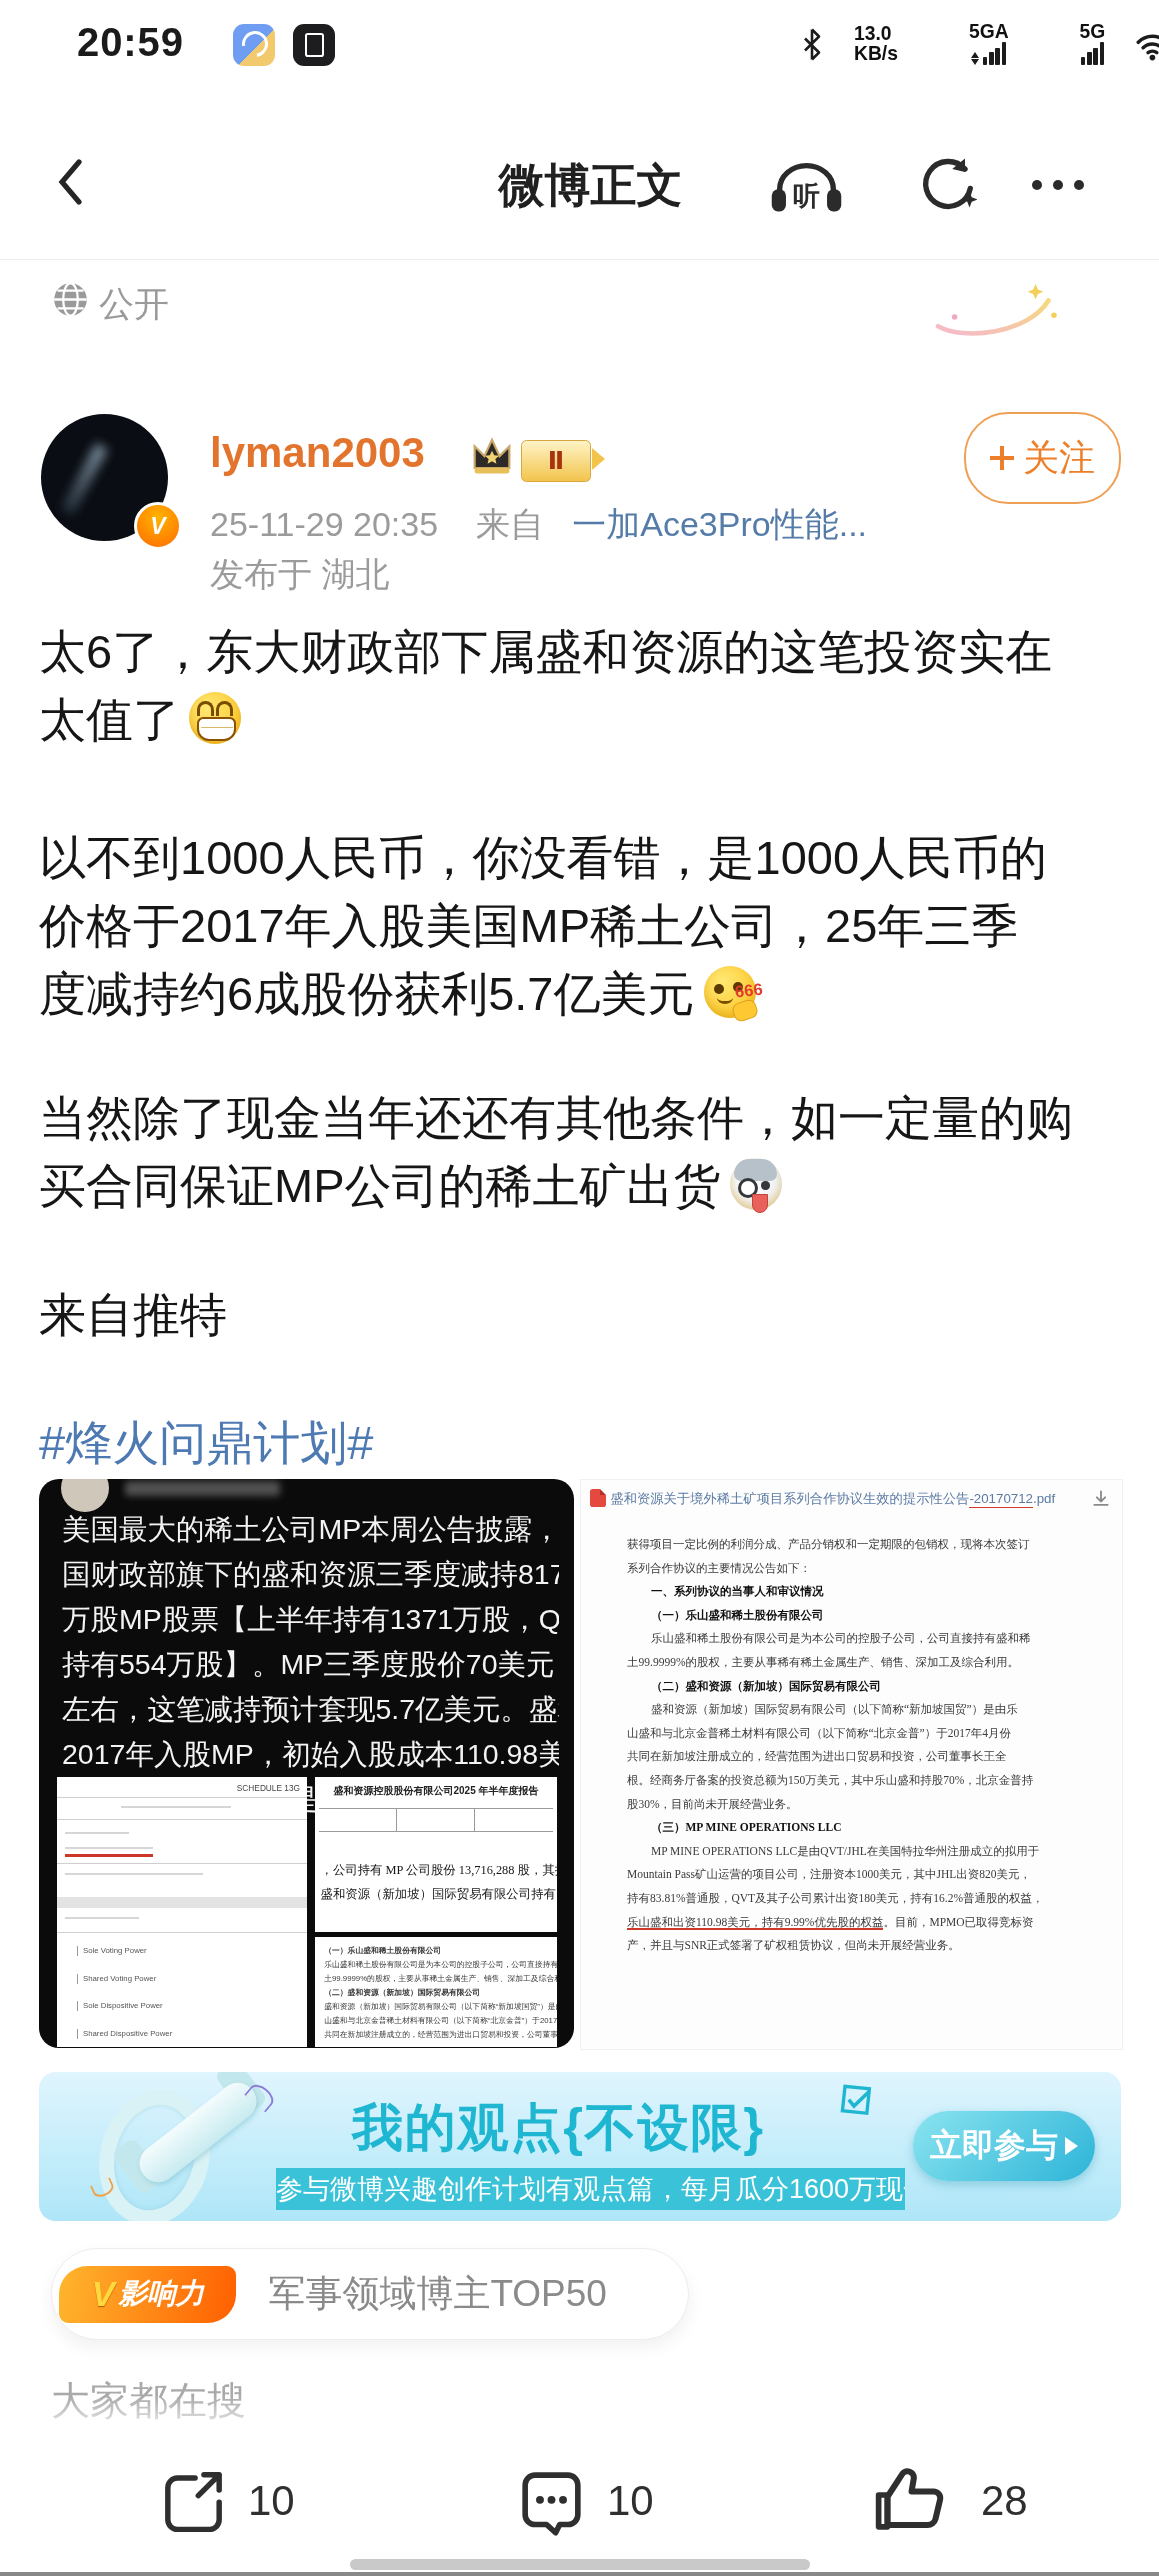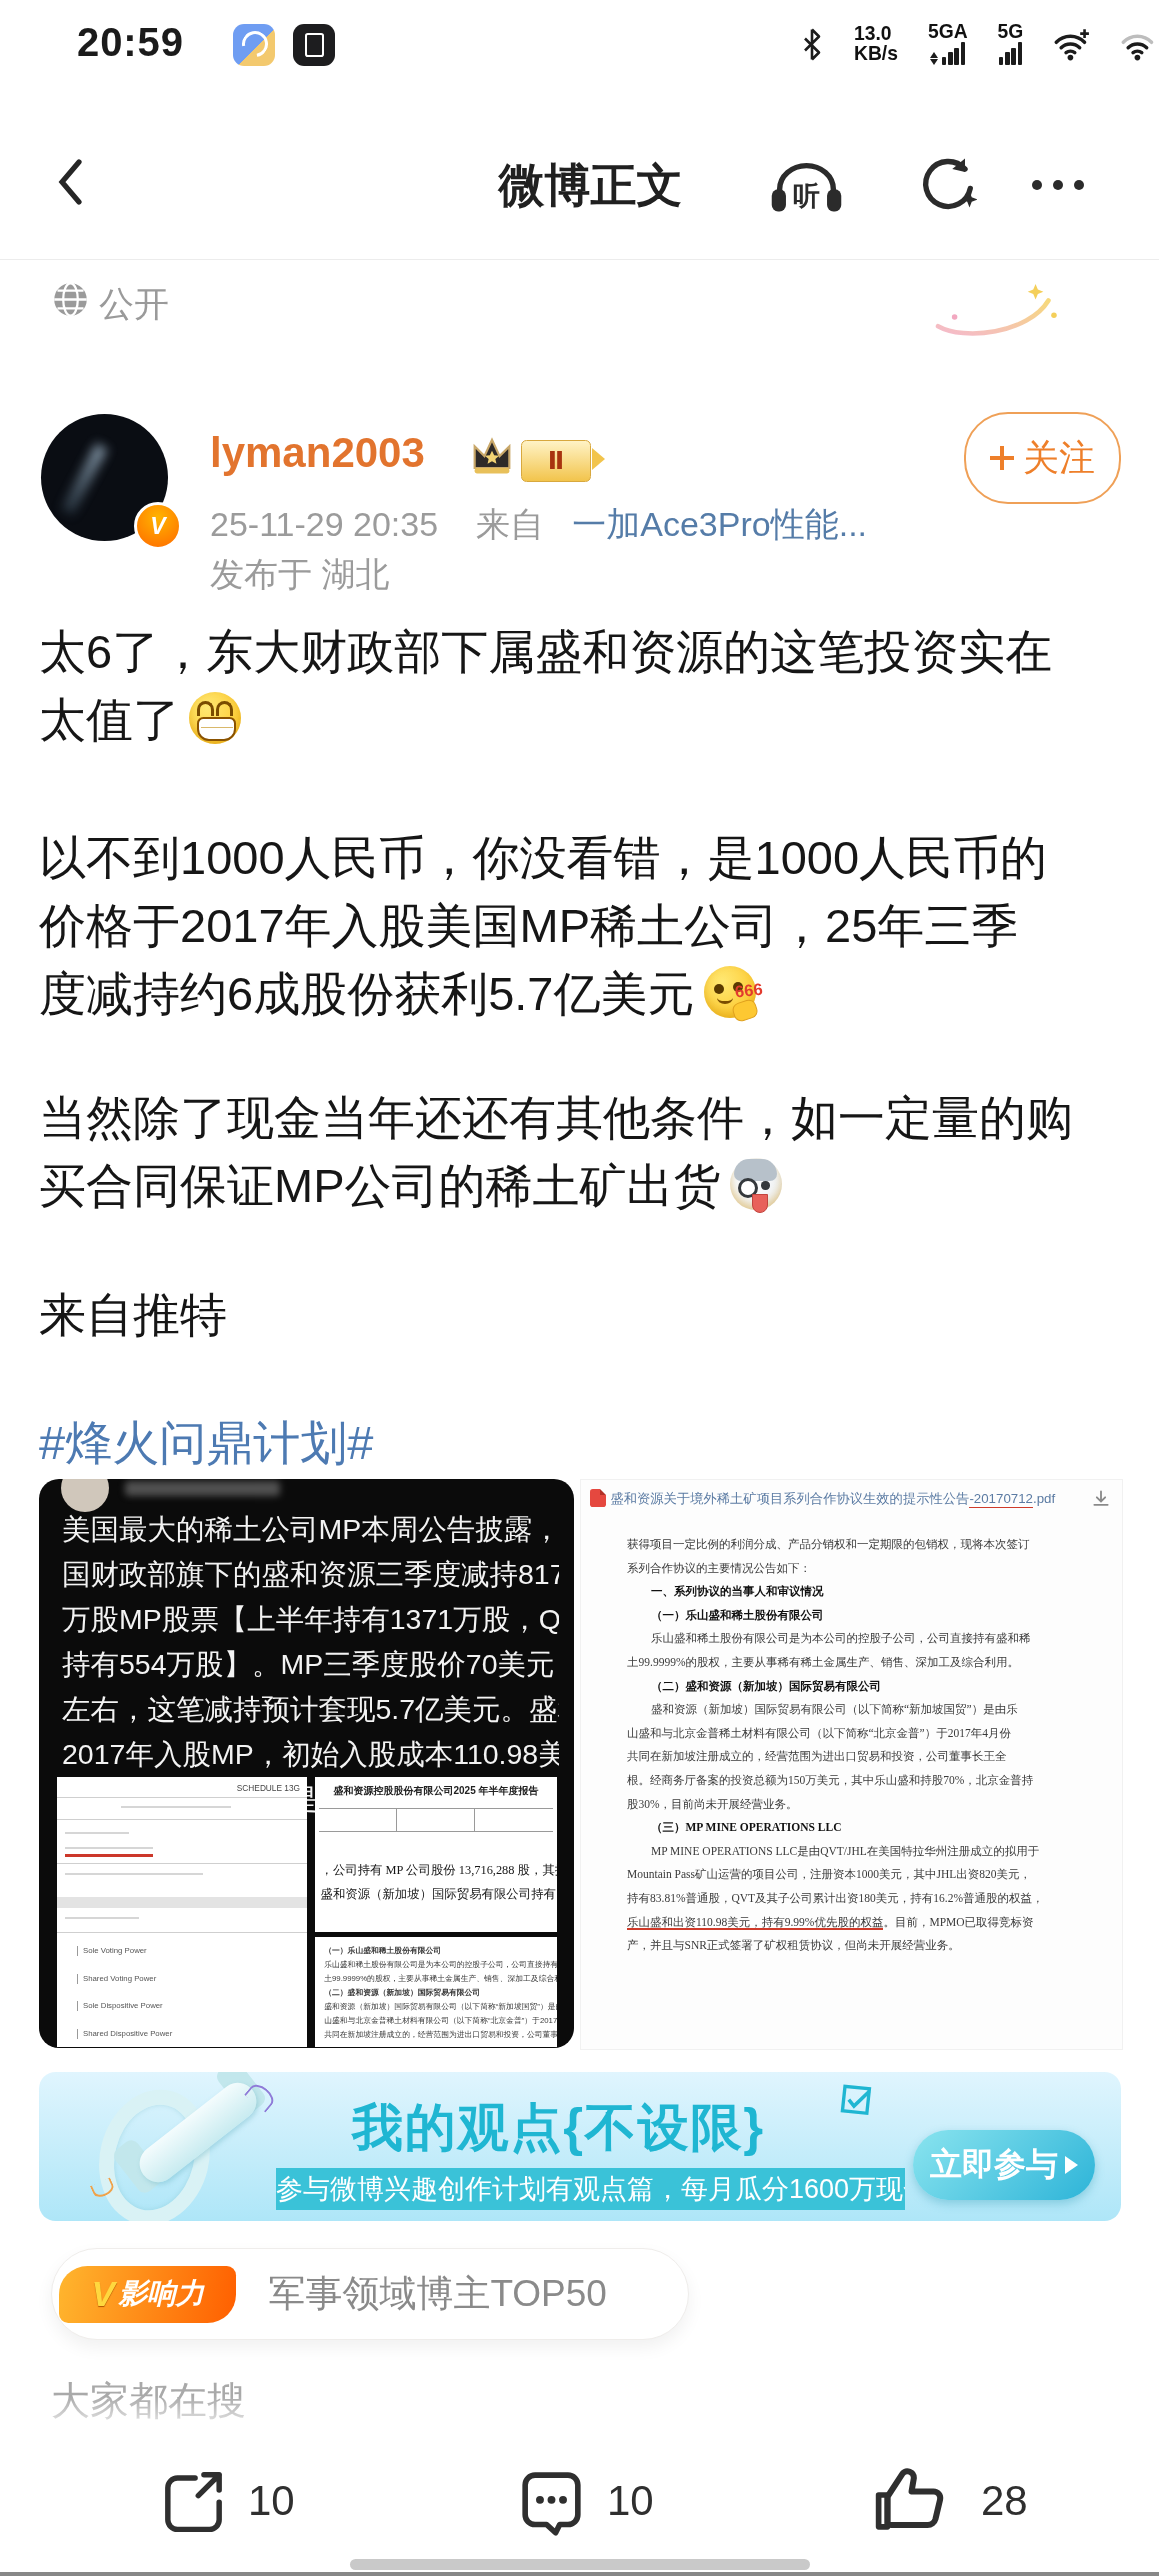--- a/index.html
+++ b/index.html
@@ -12,21 +12,21 @@
   .sb-time{left:77px;top:20px;font-size:40px;font-weight:700;color:#1b1b1b;letter-spacing:0.9px;}
   .sb-app1{left:233px;top:24px;width:42px;height:42px;border-radius:11px;
     background:linear-gradient(135deg,#6f9df2 55%,#f3c96e 55%);}
   .sb-app1::after{content:"";position:absolute;left:9.2px;top:7.4px;width:20px;height:20px;
     border:3.7px solid #fff;border-radius:50%;border-bottom-color:transparent;transform:rotate(35deg);}
   .sb-app2{left:293px;top:24px;width:42px;height:42px;border-radius:11px;background:#1d1d1f;}
   .sb-app2::after{content:"";position:absolute;left:12px;top:9.2px;width:14.7px;height:20px;
     border:2.8px solid #fff;border-radius:2.8px;}
   .sb-right{left:800px;top:16.6px;height:55px;display:flex;align-items:center;gap:30px;}
   .kbps{display:flex;flex-direction:column;line-height:20px;font-size:19.3px;font-weight:700;color:#111;}
-  .netblk{display:flex;flex-direction:column;align-items:center;}
+  .netblk{display:flex;flex-direction:column;align-items:center;margin-left:41px;}
   .netlabel{font-size:19.3px;font-weight:700;color:#111;line-height:18.4px;}
   .netrow{display:flex;align-items:flex-end;gap:1.8px;height:24px;}
   .arrows{display:flex;flex-direction:column;margin-right:1.8px;}
   .arr-up{width:0;height:0;border-left:4.6px solid transparent;border-right:4.6px solid transparent;border-bottom:6.4px solid #1c1c1c;margin-bottom:1.8px;}
   .arr-dn{width:0;height:0;border-left:4.6px solid transparent;border-right:4.6px solid transparent;border-top:6.4px solid #1c1c1c;}
   .bar{width:4.6px;background:#1c1c1c;border-radius:0.9px;}
   .batt{position:relative;width:61px;height:35px;border-radius:9.2px;background:#c2c2c2;overflow:visible;}
   .batt-fill{position:absolute;left:0;top:0;bottom:0;width:47%;background:#3c3c3c;border-radius:9.2px 0 0 9.2px;}
   .batt-num{position:absolute;left:6.4px;top:0;height:35px;line-height:35px;color:#fff;font-size:20px;font-weight:700;}
   .batt::after{content:"";position:absolute;right:-6.4px;top:11px;width:4.6px;height:13px;background:#c2c2c2;border-radius:0 2.8px 2.8px 0;}
@@ -141,21 +141,21 @@
     border-radius:0 0 50% 50%;transform:rotate(-24deg);}
   .bn-title{position:absolute;left:313px;top:22px;font-size:51px;font-weight:800;color:#1fb6d2;letter-spacing:1.8px;white-space:nowrap;}
   .bn-check{position:absolute;left:802px;top:13px;}
   .bn-strip{position:absolute;left:237px;top:96px;width:629px;height:42px;background:#3ac2d8;color:#fff;
     font-size:27px;line-height:42px;text-align:center;white-space:nowrap;overflow:hidden;}
   .bn-strip::before,.bn-strip::after{content:"";position:absolute;width:7.4px;height:7.4px;border:2.8px solid #f2e24b;}
   .bn-strip::before{left:-4.6px;top:-4.6px;border-right:none;border-bottom:none;}
   .bn-strip::after{right:-4.6px;bottom:-4.6px;border-left:none;border-top:none;}
   .bn-cta{position:absolute;left:874px;top:39px;width:182px;height:70px;border-radius:35px;
     background:linear-gradient(135deg,#8ae4ef,#2db4d8);display:flex;align-items:center;justify-content:center;gap:7px;
-    color:#fff;font-size:32px;font-weight:700;box-shadow:0 3.7px 9.2px rgba(40,150,175,.35);margin-top:19px;}
+    color:#fff;font-size:32px;font-weight:700;box-shadow:0 3.7px 9.2px rgba(40,150,175,.35);}
   .cta-arrow{width:0;height:0;border-top:9.2px solid transparent;border-bottom:9.2px solid transparent;border-left:13px solid #fff;}
 
   
   .inf{left:51px;top:2248px;width:638px;height:92px;border-radius:46px;background:#fff;border:1.8px solid #efedeb;
     box-shadow:0 7.4px 16.6px rgba(0,0,0,.06);display:flex;align-items:center;padding:0 7.4px;box-sizing:border-box;}
   .inf-badge{position:relative;width:177px;height:57px;border-radius:28.5px 9.2px 28.5px 9.2px;
     background:linear-gradient(100deg,#ffb62e,#ff5f00);display:flex;align-items:center;justify-content:center;gap:3.7px;
     color:#fff;font-size:28.5px;font-weight:800;font-style:italic;}
   .inf-v{color:#ffd83e;font-size:35px;font-weight:900;text-shadow:0 0.9px 0.9px #b35500;}
   .inf-text{margin-left:32px;font-size:37px;color:#8a8a8a;}

